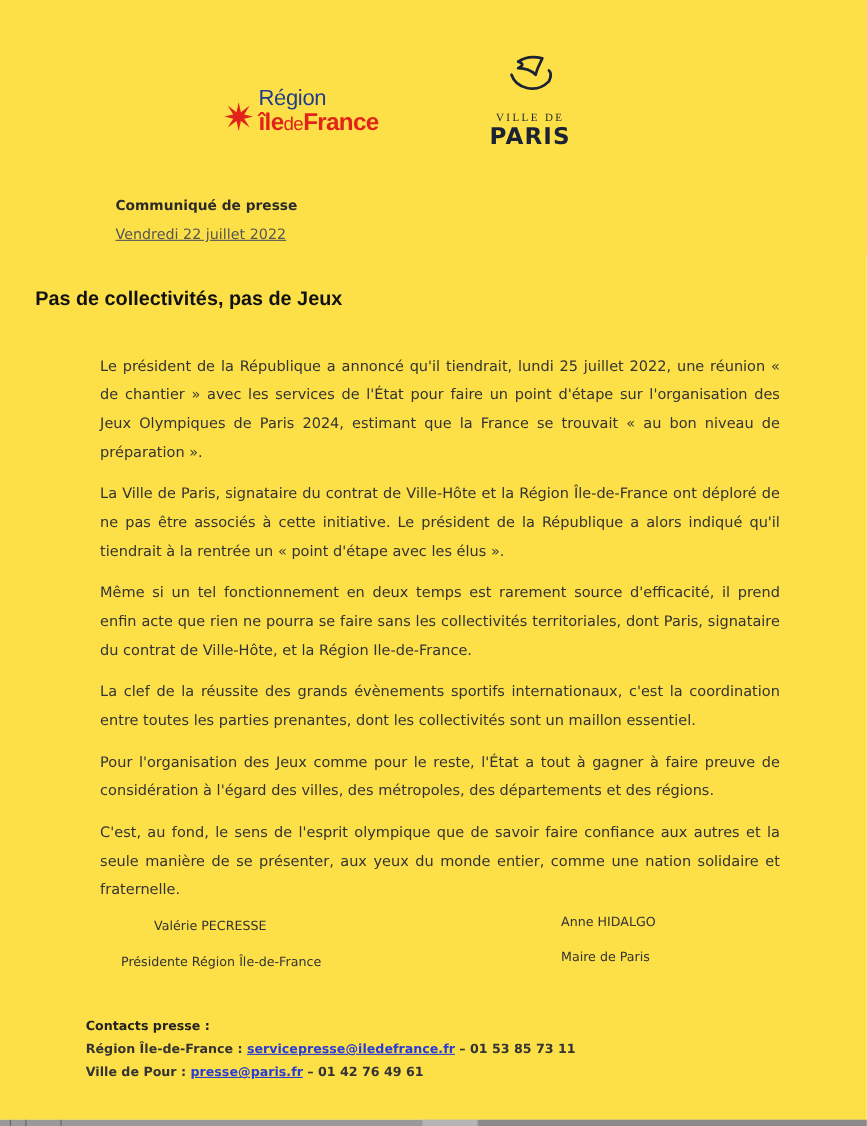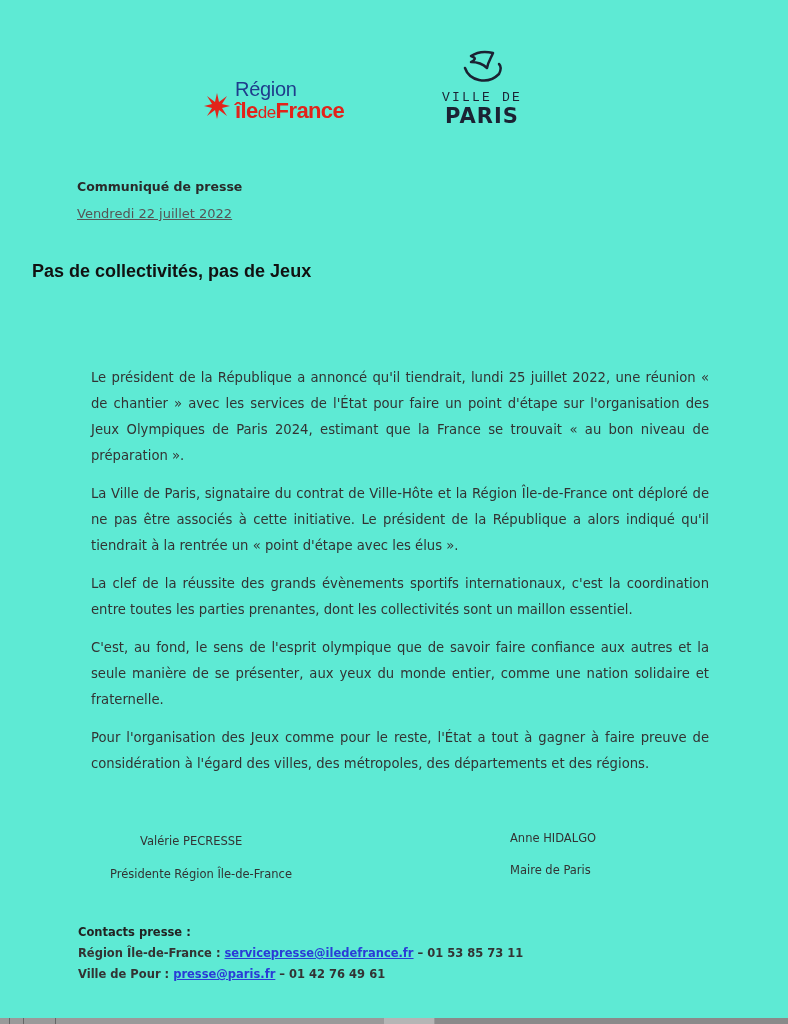--- a/index.html
+++ b/index.html
@@ -1,42 +1,42 @@
 <!DOCTYPE html>
 <html><head>
   <meta charset="utf-8">
   <style>
     html, body { margin: 0; padding: 0; }
     body {
       width: 788px; height: 1024px; background: #ffffff; position: relative; overflow: hidden;
       font-family: "DejaVu Sans", sans-serif; color: #2b2b2b;
     }
-    .page { position: absolute; left: 0; top: 0; width: 788px; height: 1018px; background: #5eead4; }
+    .page { position: absolute; left: 0; top: 0; width: 788px; height: 1018px; background: #fde047; }
 
     
     .logo-region { position: absolute; left: 203px; top: 79px; display: flex; align-items: center; }
     .logo-region .star { width: 28px; height: 28px; margin-right: 4px; margin-top: 10px; }
     .logo-region .txt { line-height: 1; }
     .logo-region .r1 { font-family: "Liberation Sans", sans-serif; color: #1f3d8c; font-size: 20px; letter-spacing: -0.3px; display:block; }
     .logo-region .r2 { font-family: "Liberation Sans", sans-serif; color: #e2231a; font-size: 22px; font-weight: bold; letter-spacing: -0.6px; display:block; margin-top: 1px;}
     .logo-region .r2 .de { font-weight: normal; font-size: 17px; letter-spacing: -0.5px; margin-top: 26px; }
 
     .logo-paris { position: absolute; left: 440px; top: 48px; width: 84px; text-align: center; }
     .logo-paris svg { display:block; margin: 0 auto; }
-    .logo-paris .ville { font-family: Liberation Mono, monospace; font-size: 13px; letter-spacing: 2.2px; color: #1b2233; margin-top: 2px; }
+    .logo-paris .ville { font-family: Liberation Serif, serif; font-size: 10px; letter-spacing: 2.2px; color: #1b2233; margin-top: 14px; }
     .logo-paris .paris { font-family: "DejaVu Sans", sans-serif; font-weight: bold; font-size: 21px; letter-spacing: 1px; color: #1b2233; line-height: 1; margin-top: 1px; }
 
-    .label { position: absolute; left: 77px; font-size: 12.5px; }
+    .label { position: absolute; left: 105px; font-size: 12.5px; }
     .cp { top: 179px; font-weight: bold; color: #2a2a2a; }
     .date { top: 206px; color: #555; font-size: 13px; text-decoration: underline; }
 
     .title { position: absolute; left: 0; width: 788px; top: 261px; text-align: left;
       font-family: "Liberation Sans", sans-serif; font-weight: bold; font-size: 18px; color: #111; padding-left: 32px; }
 
-    .body-text { position: absolute; left: 91px; width: 618px; top: 321px; margin-top: 44px; }
+    .body-text { position: absolute; left: 91px; width: 618px; top: 321px; }
     .body-text p { margin: 0 0 12px 0; font-size: 13.2px; line-height: 26px; text-align: justify; color: #333; }
 
     .sig { position: absolute; font-size: 11.5px; color: #333; }
     .sig1n { left: 140px; width: 160px; top: 834px; }
     .sig1t { left: 110px; width: 220px; top: 867px; }
     .sig2n { left: 510px; width: 130px; top: 831px; }
     .sig2t { left: 510px; width: 130px; top: 863px; }
 
     .contacts { position: absolute; left: 78px; top: 925px; font-size: 11.5px; color: #333; }
     .contacts .h { font-weight: bold; color: #222; margin-bottom: 6px; }
@@ -73,23 +73,24 @@
   </div>
 
   <div class="label cp">Communiqué de presse</div>
   <div class="label date">Vendredi 22 juillet 2022</div>
 
   <div class="title">Pas de collectivités, pas de Jeux</div>
 
   <div class="body-text">
     <p>Le président de la République a annoncé qu'il tiendrait, lundi 25 juillet 2022, une réunion « de chantier » avec les services de l'État pour faire un point d'étape sur l'organisation des Jeux Olympiques de Paris 2024, estimant que la France se trouvait « au bon niveau de préparation ».</p>
     <p>La Ville de Paris, signataire du contrat de Ville-Hôte et la Région Île-de-France ont déploré de ne pas être associés à cette initiative. Le président de la République a alors indiqué qu'il tiendrait à la rentrée un « point d'étape avec les élus ».</p>
+    <p>Même si un tel fonctionnement en deux temps est rarement source d'efficacité, il prend enfin acte que rien ne pourra se faire sans les collectivités territoriales, dont Paris, signataire du contrat de Ville-Hôte, et la Région Ile-de-France.</p>
     <p>La clef de la réussite des grands évènements sportifs internationaux, c'est la coordination entre toutes les parties prenantes, dont les collectivités sont un maillon essentiel.</p>
+    <p>Pour l'organisation des Jeux comme pour le reste, l'État a tout à gagner à faire preuve de considération à l'égard des villes, des métropoles, des départements et des régions.</p>
     <p>C'est, au fond, le sens de l'esprit olympique que de savoir faire confiance aux autres et la seule manière de se présenter, aux yeux du monde entier, comme une nation solidaire et fraternelle.</p>
-    <p>Pour l'organisation des Jeux comme pour le reste, l'État a tout à gagner à faire preuve de considération à l'égard des villes, des métropoles, des départements et des régions.</p>
   </div>
 
   <div class="sig sig1n">Valérie PECRESSE</div>
   <div class="sig sig1t">Présidente Région Île-de-France</div>
   <div class="sig sig2n">Anne HIDALGO</div>
   <div class="sig sig2t">Maire de Paris</div>
 
   <div class="contacts">
     <div class="h">Contacts presse :</div>
     <div class="line">

